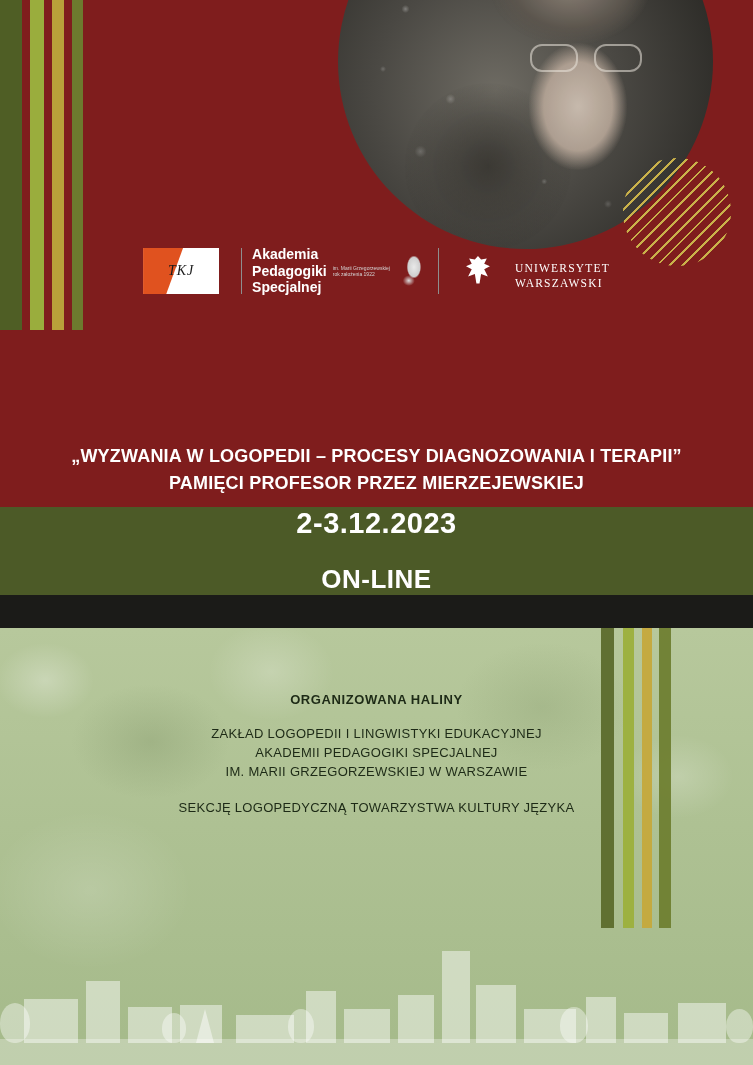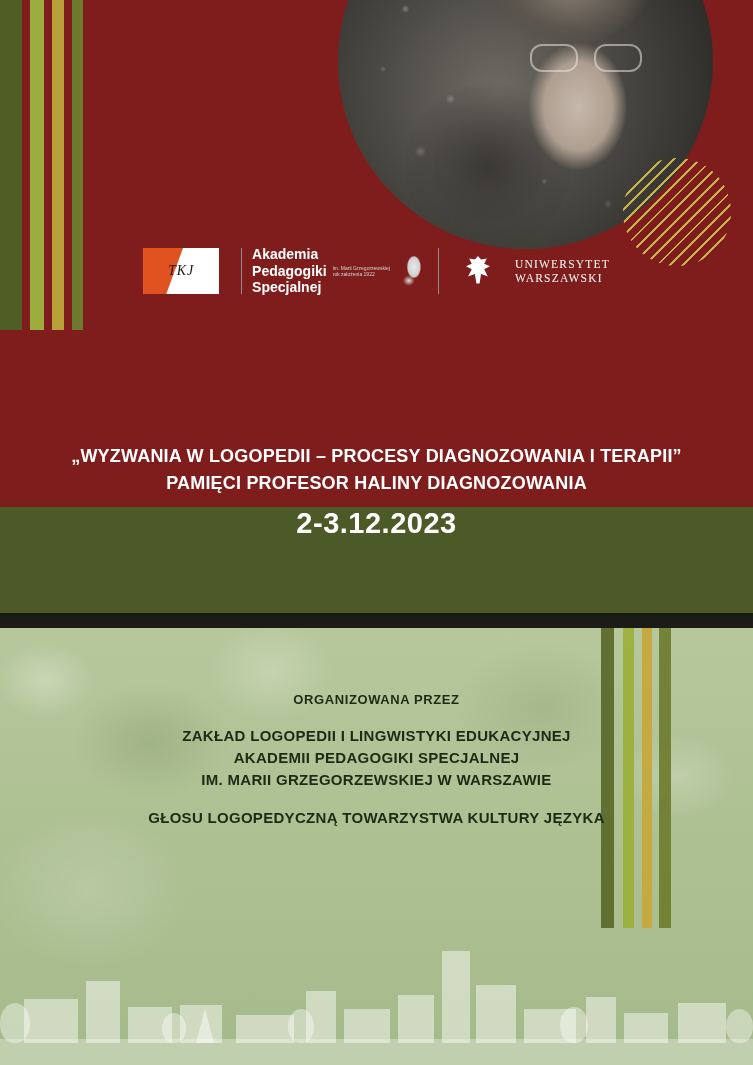--- a/index.html
+++ b/index.html
@@ -165,21 +165,21 @@
     white-space: pre-line;
   }
   .logo-aps .aps-mark {
     width: 32px; height: 40px;
     background:
       radial-gradient(ellipse 10px 16px at 56% 40%, #e9e9e9 0%, #cfcfcf 60%, rgba(200,200,200,0) 72%),
       radial-gradient(ellipse 8px 7px at 40% 74%, #dcdcdc 0%, rgba(210,210,210,0) 75%);
   }
   .logo-uw {
     display: flex;
-    align-items: center;
+    align-items: flex-end;
     gap: 20px;
   }
   .eagle {
     width: 34px; height: 38px;
     position: relative;
   }
   .eagle::before {
     content: "";
     position: absolute; left: 4px; top: 4px;
     width: 26px; height: 30px;
@@ -223,21 +223,21 @@
     font-weight: bold;
     line-height: 1.5;
     letter-spacing: .2px;
   }
 
   
   .olive-band {
     position: absolute;
     left: 0; top: 507px;
     width: 753px;
-    height: 106px;
+    height: 88px;
     background: #4c5a27;
     display: flex;
     flex-direction: column;
     align-items: center;
     justify-content: space-between;
   }
   .date {
     color: #ffffff;
     font-size: 29px;
     font-weight: bold;
@@ -330,22 +330,22 @@
     text-align: center;
     color: #1d2a16;
   }
   .org-head {
     font-size: 13px;
     font-weight: bold;
     letter-spacing: .6px;
     margin-bottom: 18px;
   }
   .org-group {
-    font-size: 15px;
-    font-weight: bold;
+    font-size: 13px;
+    font-weight: normal;
     line-height: 1.45;
     letter-spacing: .3px;
     margin-bottom: 17px;
     white-space: pre-line;
   }
   .org-group.last { margin-bottom: 0; }
 </style>
 </head>
 <body>
 
@@ -390,27 +390,28 @@
         <span class="eagle"></span>
         <span class="uw-text">UNIWERSYTET
 WARSZAWSKI</span>
       </div>
 
     </div>
 
 
     <div class="subtitle-block">
       <div class="subtitle-line">„WYZWANIA W LOGOPEDII – PROCESY DIAGNOZOWANIA I TERAPII”</div>
-      <div class="subtitle-line">PAMIĘCI PROFESOR HALINY DIAGNOZOWANIA</div>
+      <div class="subtitle-line">PAMIĘCI PROFESOR PRZEZ MIERZEJEWSKIEJ</div>
     </div>
 
   </div>
 
   <div class="olive-band">
     <div class="date">2-3.12.2023</div>
+    <div class="mode">ON-LINE</div>
   </div>
 
   <div class="bottom-section">
 
     <div class="foliage"></div>
 
     <div class="stripes-right">
       <i class="s1"></i>
       <i class="s2"></i>
       <i class="s3"></i>
@@ -437,22 +438,22 @@
       <span class="bld" style="left:678px; width:48px;  height:40px;"></span>
 
       <span class="tree" style="left:0px;   width:30px; height:40px;"></span>
       <span class="tree" style="left:162px; width:24px; height:30px;"></span>
       <span class="tree" style="left:288px; width:26px; height:34px;"></span>
       <span class="tree" style="left:560px; width:28px; height:36px;"></span>
       <span class="tree" style="left:726px; width:27px; height:34px;"></span>
     </div>
 
     <div class="org-block">
-      <div class="org-head">ORGANIZOWANA PRZEZ</div>
+      <div class="org-head">ORGANIZOWANA HALINY</div>
       <div class="org-group">ZAKŁAD LOGOPEDII I LINGWISTYKI EDUKACYJNEJ
 AKADEMII PEDAGOGIKI SPECJALNEJ
 IM. MARII GRZEGORZEWSKIEJ W WARSZAWIE</div>
-      <div class="org-group last">GŁOSU LOGOPEDYCZNĄ TOWARZYSTWA KULTURY JĘZYKA</div>
+      <div class="org-group last">SEKCJĘ LOGOPEDYCZNĄ TOWARZYSTWA KULTURY JĘZYKA</div>
     </div>
 
   </div>
 
 </div>
 
 </body></html>

